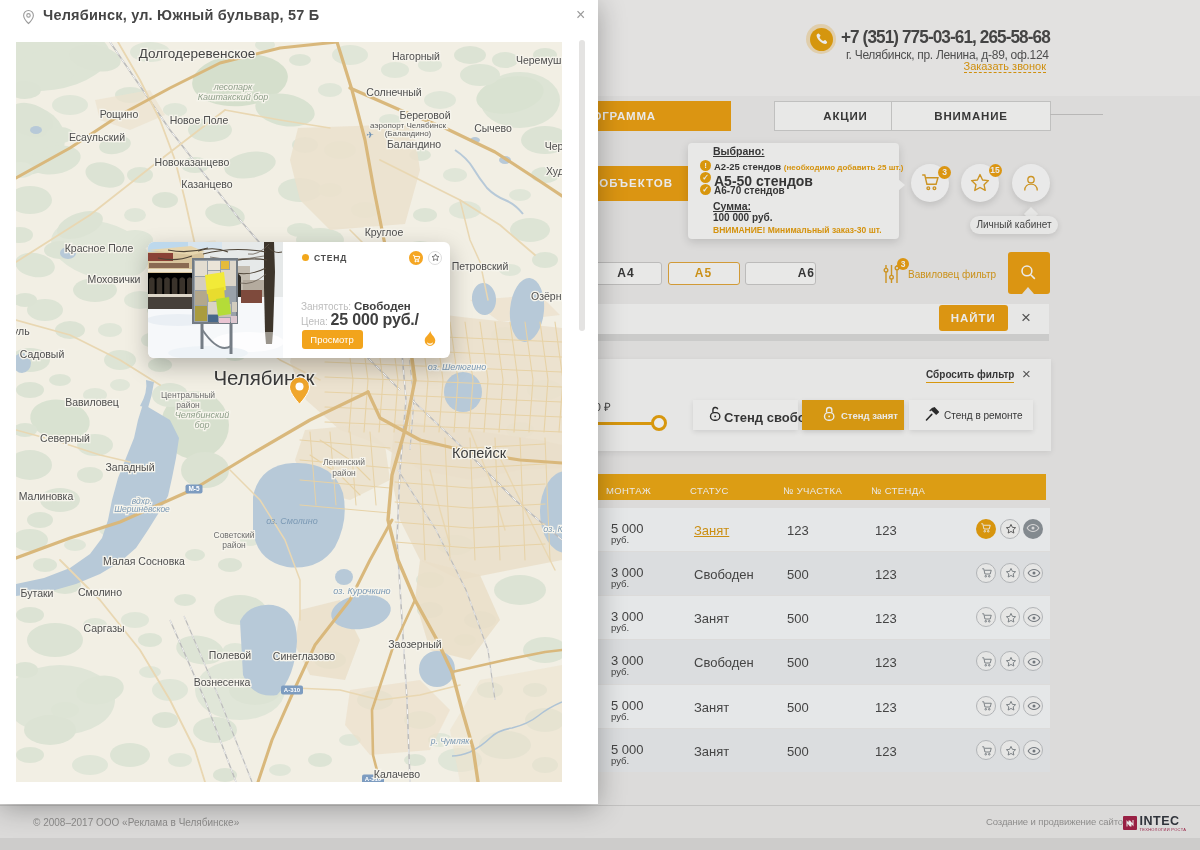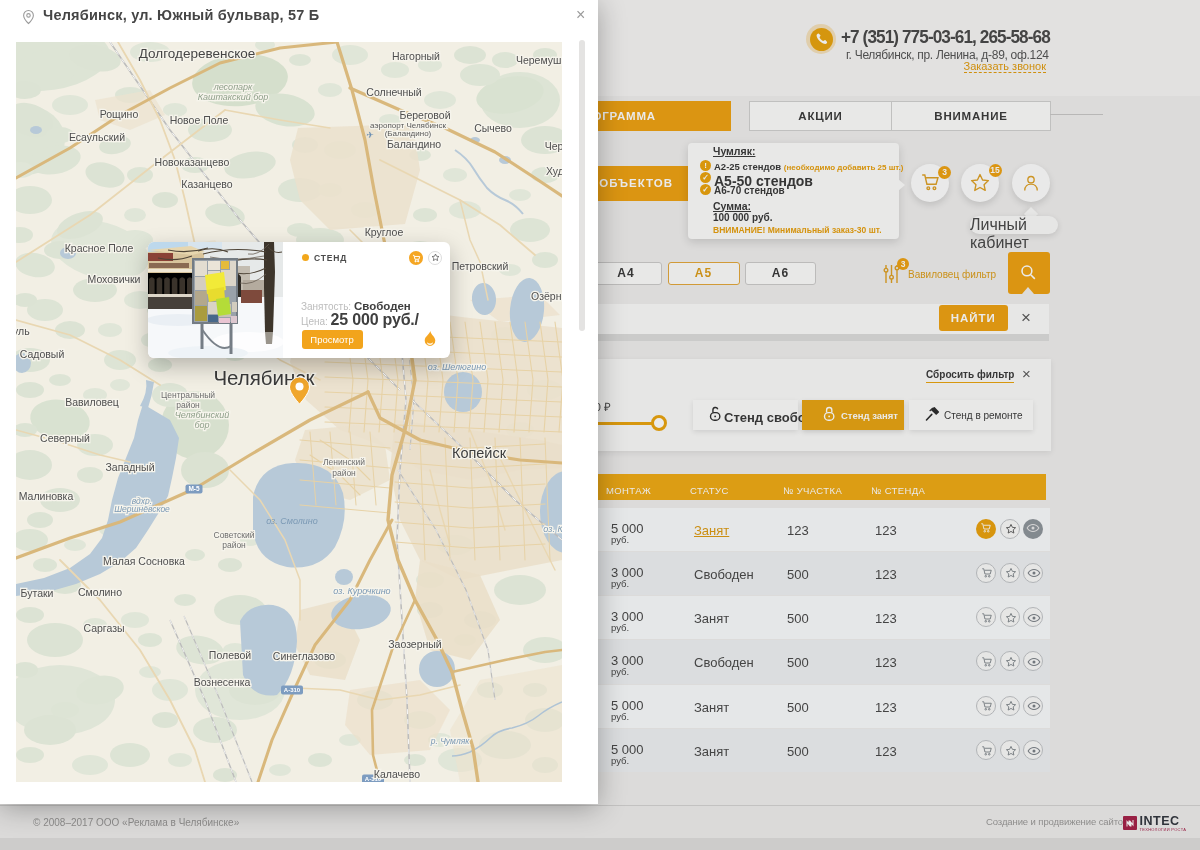--- a/index.html
+++ b/index.html
@@ -25,29 +25,29 @@
         <g transform="translate(3.2,3.2) scale(.73)">
           <path d="M5 6c0-1.2 2.2-3.4 3.3-2.3l2 2c1.1 1.1-1 2.2-1 3.2 0 1 1.1 2.2 2.1 3.2s2.2 2.1 3.2 2.1c1 0 2.1-2.1 3.2-1l2 2C21 16.3 18.8 18.5 17.6 18.5c-2.2 0-5.3-1.4-8.2-4.3S5 8.2 5 6z" fill="#fff"></path>
         </g>
       </svg>
   </div>
   <div class="abs" style="left:841px;top:26px;width:230px;font-size:18.5px;font-weight:bold;color:#4a4a4a;letter-spacing:-1px;white-space:nowrap;transform:scaleX(.93);transform-origin:0 0">+7 (351) 775-03-61, 265-58-68</div>
   <div class="abs" style="left:846px;top:48px;width:200px;font-size:12px;color:#555;letter-spacing:-.3px;text-align:right;white-space:nowrap">г. Челябинск, пр. Ленина, д-89, оф.124</div>
   <div class="abs" style="right:154px;top:60px;font-size:11px;color:#E29C0F;border-bottom:1px dashed #E29C0F;white-space:nowrap">Заказать звонок</div>
 
   <div class="tab btn-or" style="left:500px;width:231px;border-color:#EFA313;background:#EFA313;color:#fff">ПРОГРАММА</div>
-  <div class="tab" style="left:749px;width:143px">АКЦИИ</div>
+  <div class="tab" style="left:774px;width:143px">АКЦИИ</div>
   <div class="tab" style="left:891px;width:160px">ВНИМАНИЕ</div>
   <div class="abs" style="left:1050px;top:114px;width:53px;height:1px;background:#c9c8c7"></div>
 
   <div class="abs btn-or" style="left:540px;top:166px;width:161px;height:35px;border-radius:4px;font-size:11.5px;text-align:right;padding-right:28px;line-height:35px">КАРТА ОБЪЕКТОВ</div>
 
   <div class="abs" style="left:688px;top:143px;width:211px;height:96px;background:#fdfdfc;border-radius:4px;box-shadow:0 3px 10px rgba(0,0,0,.14)"></div>
   <div class="abs" style="left:898px;top:179px;width:0;height:0;border-top:6px solid transparent;border-bottom:6px solid transparent;border-left:7px solid #fdfdfc"></div>
-  <div class="abs" style="left:713px;top:144.5px;font-size:10.5px;font-weight:bold;color:#3a3a3a;text-decoration:underline">Чумляк:</div>
+  <div class="abs" style="left:713px;top:144.5px;font-size:10.5px;font-weight:bold;color:#3a3a3a;text-decoration:underline">Выбрано:</div>
   <div class="abs" style="left:700px;top:160px;width:11px;height:11px;border-radius:50%;background:#ECA40E;color:#fff;font-size:8px;font-weight:bold;text-align:center;line-height:11px">!</div>
   <div class="abs" style="left:714px;top:160.5px;font-size:9.5px;font-weight:bold;color:#3a3a3a;white-space:nowrap">А2-25 стендов <span style="color:#E8A00F;font-size:8px">(необходимо добавить 25 шт.)</span></div>
   <div class="abs" style="left:700px;top:172px;width:11px;height:11px;border-radius:50%;background:#ECA40E;color:#fff;font-size:8px;font-weight:bold;text-align:center;line-height:11px">✓</div>
   <div class="abs" style="left:714px;top:172.5px;font-size:14px;font-weight:bold;color:#3a3a3a">А5-50 стендов</div>
   <div class="abs" style="left:700px;top:184px;width:11px;height:11px;border-radius:50%;background:#ECA40E;color:#fff;font-size:8px;font-weight:bold;text-align:center;line-height:11px">✓</div>
   <div class="abs" style="left:714px;top:184.5px;font-size:10px;font-weight:bold;color:#3a3a3a">А6-70 стендов</div>
   <div class="abs" style="left:713px;top:199.5px;font-size:10.5px;font-weight:bold;color:#3a3a3a;text-decoration:underline">Сумма:</div>
   <div class="abs" style="left:713px;top:212px;font-size:10px;font-weight:bold;color:#3a3a3a">100 000 руб.</div>
   <div class="abs" style="left:713px;top:225px;font-size:8.5px;font-weight:bold;color:#E8A00F;white-space:nowrap">ВНИМАНИЕ! Минимальный заказ-30 шт.</div>
 
@@ -63,25 +63,25 @@
       <path d="M12 2.8l2.8 5.9 6.4.7-4.8 4.4 1.3 6.3L12 16.9l-5.7 3.2 1.3-6.3-4.8-4.4 6.4-.7z" stroke-linejoin="round"></path>
     </svg>
   <div class="badge" style="left:988.5px;top:164.3px;width:13px;height:13px;line-height:13px">15</div>
   <div class="circbtn" style="left:1011.7px;top:164px"></div>
   <svg class="abs" style="left:1020.7px;top:172.5px" width="20" height="20" viewBox="0 0 24 24" fill="none" stroke="#DFA126" stroke-width="1.6">
       <circle cx="12" cy="8" r="3.8"></circle>
       <path d="M4.5 21c0-5 3.4-7.6 7.5-7.6s7.5 2.6 7.5 7.6"></path>
     </svg>
 
   <div class="abs" style="left:1026px;top:209px;width:10px;height:10px;background:#fbfbfa;transform:rotate(45deg);box-shadow:0 2px 6px rgba(0,0,0,.12)"></div>
-  <div class="abs" style="left:970px;top:215.5px;width:88px;height:18px;background:#fbfbfa;border-radius:9px;box-shadow:0 2px 6px rgba(0,0,0,.12);font-size:16px;color:#4a4a4a;text-align:left;line-height:18px">Личный кабинет</div>
+  <div class="abs" style="left:970px;top:215.5px;width:88px;height:18px;background:#fbfbfa;border-radius:9px;box-shadow:0 2px 6px rgba(0,0,0,.12);font-size:10px;color:#4a4a4a;text-align:center;line-height:18px">Личный кабинет</div>
 
   <div class="abs" style="left:590px;top:262px;width:72px;height:23px;background:#fdfdfc;border:1px solid #cdcccb;border-radius:3px;font-size:12px;color:#3a3a3a;font-weight:bold;letter-spacing:1px;text-align:center;line-height:21px">А4</div>
   <div class="abs" style="left:667.5px;top:262px;width:72px;height:23px;background:#fdfdfc;border:1px solid #E4A83C;border-radius:3px;font-size:12px;color:#DD9E1B;font-weight:bold;letter-spacing:1px;text-align:center;line-height:21px">А5</div>
-  <div class="abs" style="left:745px;top:262px;width:71px;height:23px;background:#fdfdfc;border:1px solid #cdcccb;border-radius:3px;font-size:12px;color:#3a3a3a;font-weight:bold;letter-spacing:1px;text-align:center;line-height:21px">А6</div>
+  <div class="abs" style="left:745px;top:262px;width:71px;height:23px;background:#fdfdfc;border:1px solid #cdcccb;border-radius:3px;font-size:12px;color:#3a3a3a;font-weight:bold;letter-spacing:1px;text-align:right;line-height:21px">А6</div>
 
   <svg class="abs" style="left:883px;top:263px" width="17" height="22" viewBox="0 0 17 22" fill="none" stroke="#DFA126" stroke-width="1.4">
       <path d="M3 2v4M3 9v11M8.5 2v11M8.5 16v4M14 2v2M14 7v13"></path>
       <circle cx="3" cy="7.2" r="1.8"></circle>
       <circle cx="8.5" cy="14.2" r="1.8"></circle>
       <circle cx="14" cy="5" r="1.8"></circle>
     </svg>
   <div class="badge" style="left:897px;top:258px;width:12px;height:12px;line-height:12px">3</div>
   <div class="abs" style="left:908px;top:268.5px;font-size:10px;color:#DD9E1B">Вавиловец фильтр</div>
 

